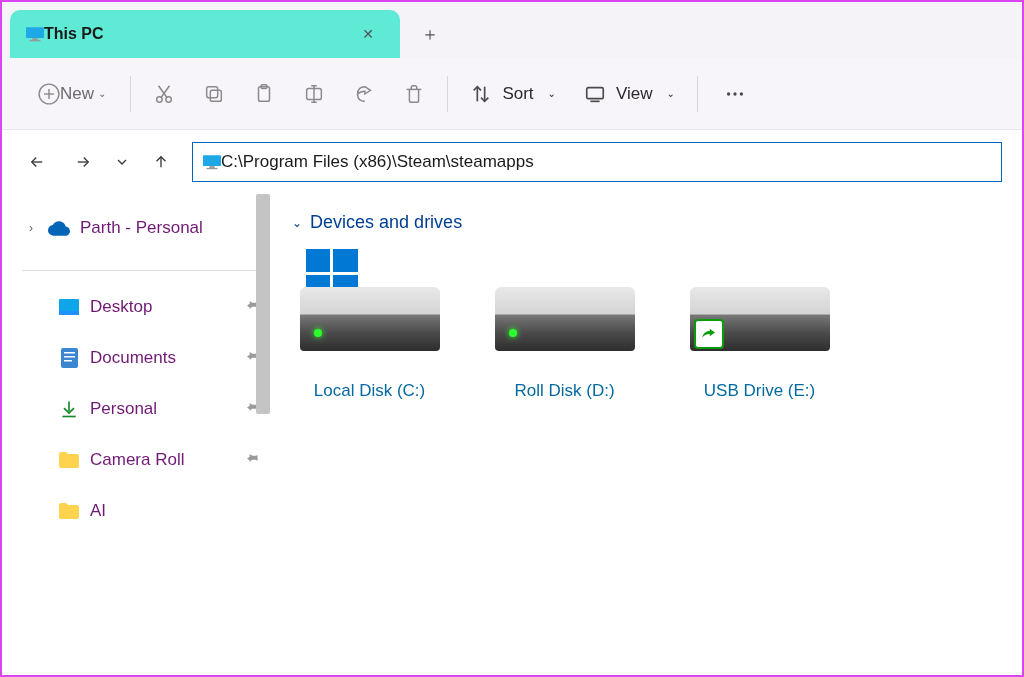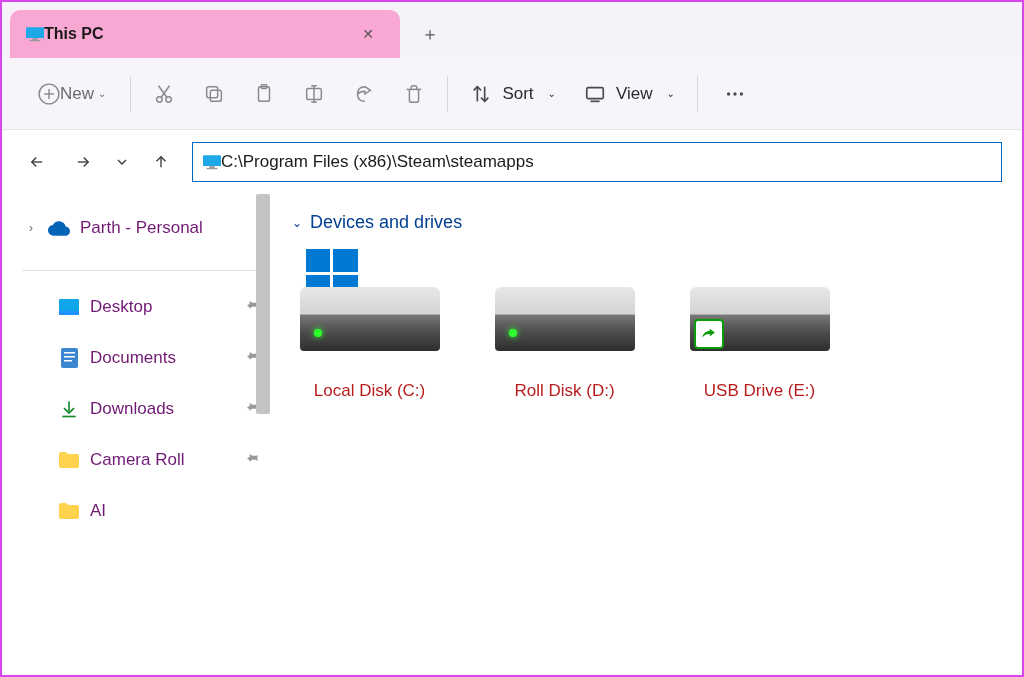--- a/index.html
+++ b/index.html
@@ -1,20 +1,20 @@
 <!DOCTYPE html>
 <html><head>
 <meta charset="utf-8">
 <style>
 * { margin: 0; padding: 0; box-sizing: border-box; font-family: "Segoe UI", Arial, sans-serif; }
 body { width: 1024px; height: 677px; background: white; border: 2px solid #d946ef; overflow: hidden; }
 
 
 .tab-bar { height: 56px; background: #f5f2f8; display: flex; align-items: flex-end; padding-left: 8px; }
-.tab { height: 48px; width: 390px; background: #f9a8d4; border-radius: 10px 10px 0 0; display: flex; align-items: center; padding: 0 16px; position: relative; }
+.tab { height: 48px; width: 390px; background: #5eead4; border-radius: 10px 10px 0 0; display: flex; align-items: center; padding: 0 16px; position: relative; }
 .tab-title { font-size: 16px; font-weight: 600; color: #1a1a1a; flex: 1; }
 .tab-close { width: 32px; height: 32px; display: flex; align-items: center; justify-content: center; cursor: pointer; color: #555; font-size: 14px; }
 .new-tab-btn { width: 44px; height: 44px; display: flex; align-items: center; justify-content: center; cursor: pointer; color: #555; font-size: 18px; margin-left: 8px; margin-bottom: 2px; }
 
 
 .toolbar { height: 72px; background: #f7f4fa; border-bottom: 1px solid #e8e4ec; display: flex; align-items: center; padding: 0 20px; gap: 0; }
 .toolbar-btn { height: 44px; display: flex; align-items: center; justify-content: center; padding: 0 14px; cursor: pointer; color: #6b6b6b; border-radius: 6px; }
 .new-btn { display: flex; align-items: center; color: #6b6b6b; padding: 0 16px; }
 .new-btn-text { font-size: 17px; }
 .chev-down { font-size: 10px; margin-left: 4px; }
@@ -55,21 +55,21 @@
 .section-header { display: flex; align-items: center; gap: 8px; font-size: 18px; color: #003f92; margin-bottom: 18px; cursor: pointer; }
 .section-chev { font-size: 12px; }
 
 .drives { display: flex; gap: 40px; flex-wrap: wrap; }
 .drive { width: 155px; display: flex; flex-direction: column; align-items: center; cursor: pointer; position: relative; }
 .drive-visual { width: 140px; height: 100px; position: relative; margin-bottom: 30px; }
 .drive-body { position: absolute; bottom: 0; left: 0; right: 0; height: 64px; border-radius: 6px 6px 4px 4px; overflow: hidden; }
 .drive-top { height: 28px; background: linear-gradient(to bottom, #e8e8e8, #d4d4d4); border-bottom: 1px solid #aaa; }
 .drive-front { height: 36px; background: linear-gradient(to bottom, #787878 0%, #4a4a4a 50%, #2e2e2e 100%); position: relative; }
 .drive-led { position: absolute; left: 14px; top: 50%; transform: translateY(-50%); width: 8px; height: 8px; background: #2dff2d; border-radius: 50%; box-shadow: 0 0 6px #2dff2d; }
-.drive-label { font-size: 17px; color: #b91c1c; text-align: left; }
+.drive-label { font-size: 17px; color: #0369a1; text-align: left; }
 
 .win-logo { position: absolute; top: -2px; left: 6px; width: 52px; height: 48px; display: grid; grid-template-columns: 1fr 1fr; grid-template-rows: 1fr 1fr; gap: 3px; }
 .win-logo > div { background: #0078d4; }
 
 .share-badge { position: absolute; top: 68px; left: 4px; width: 30px; height: 30px; border: 2.5px solid #0a9b0a; border-radius: 4px; background: white; display: flex; align-items: center; justify-content: center; }
 .share-badge svg { width: 18px; height: 18px; color: #0a9b0a; }
 
 
 .monitor-icon { width: 18px; height: 15px; }
 .monitor-icon .scr { fill: #1fa8e8; }
@@ -254,21 +254,21 @@
             </svg></span>
         </div>
         <div class="sb-item">
           <span class="sb-icon">
             <svg width="20" height="20" viewBox="0 0 24 24" fill="none" stroke="#148a2a" stroke-width="2">
               <path d="M12 3v12"></path>
               <path d="M6 11l6 6 6-6"></path>
               <line x1="4" y1="21" x2="20" y2="21"></line>
             </svg>
           </span>
-          <span class="sb-label">Downloads</span>
+          <span class="sb-label">Personal</span>
           <span class="sb-pin"><svg viewBox="0 0 24 24" fill="currentColor">
               <path d="M14 3l7 7-3.5 1-4.5 4.5V21l-2-2-5.5 1 1-5.5L3 11l5.5-1L13 5.5 14 3z" transform="rotate(45 12 12)"></path>
             </svg></span>
         </div>
         <div class="sb-item">
           <span class="sb-icon">
             <svg width="20" height="17" viewBox="0 0 20 17">
               <path fill="#ffd34e" d="M0 3a2 2 0 012-2h5l2 2h9a2 2 0 012 2v10a2 2 0 01-2 2H2a2 2 0 01-2-2V3z"></path>
             </svg>
           </span>

